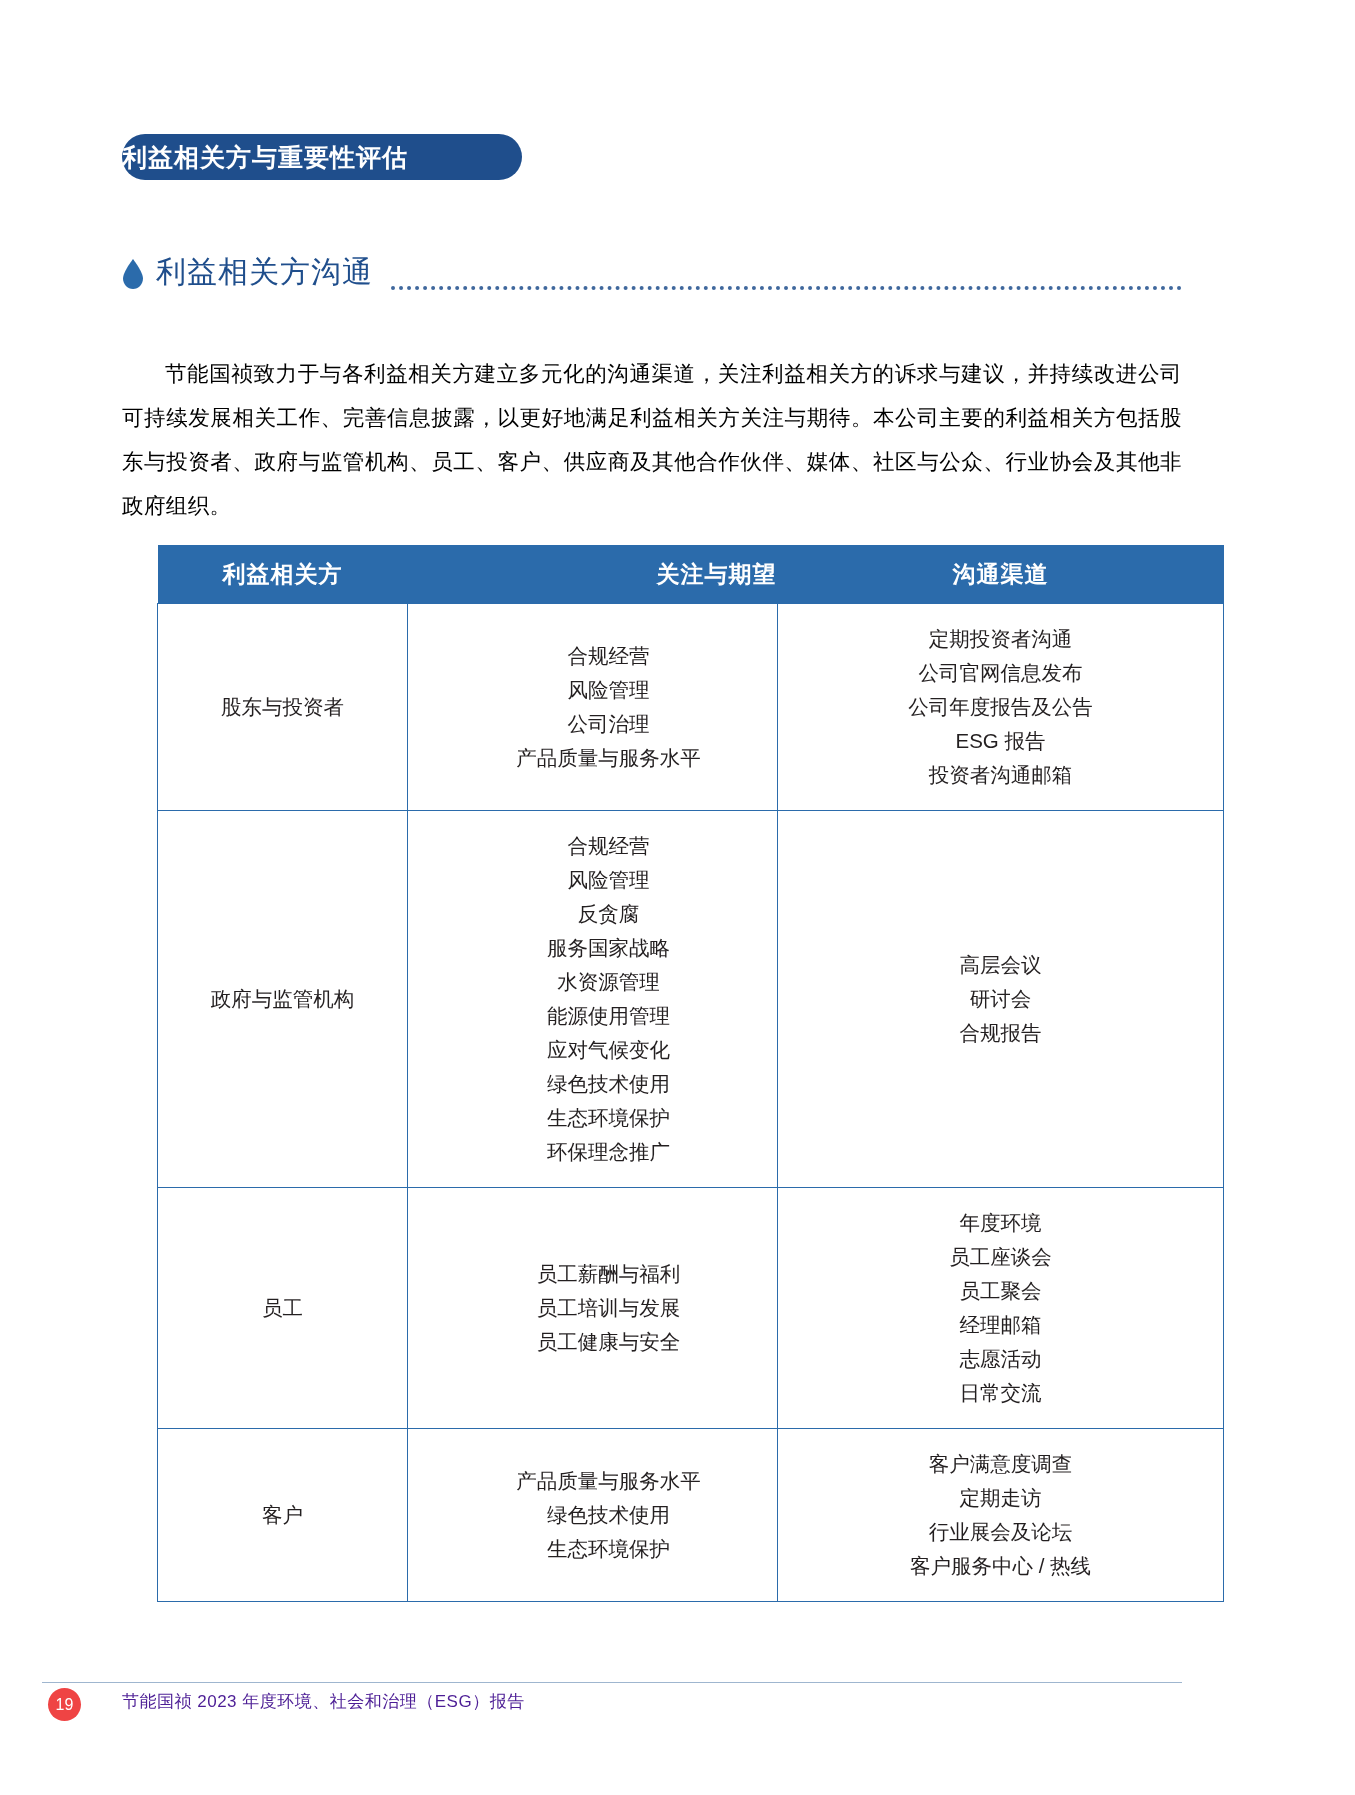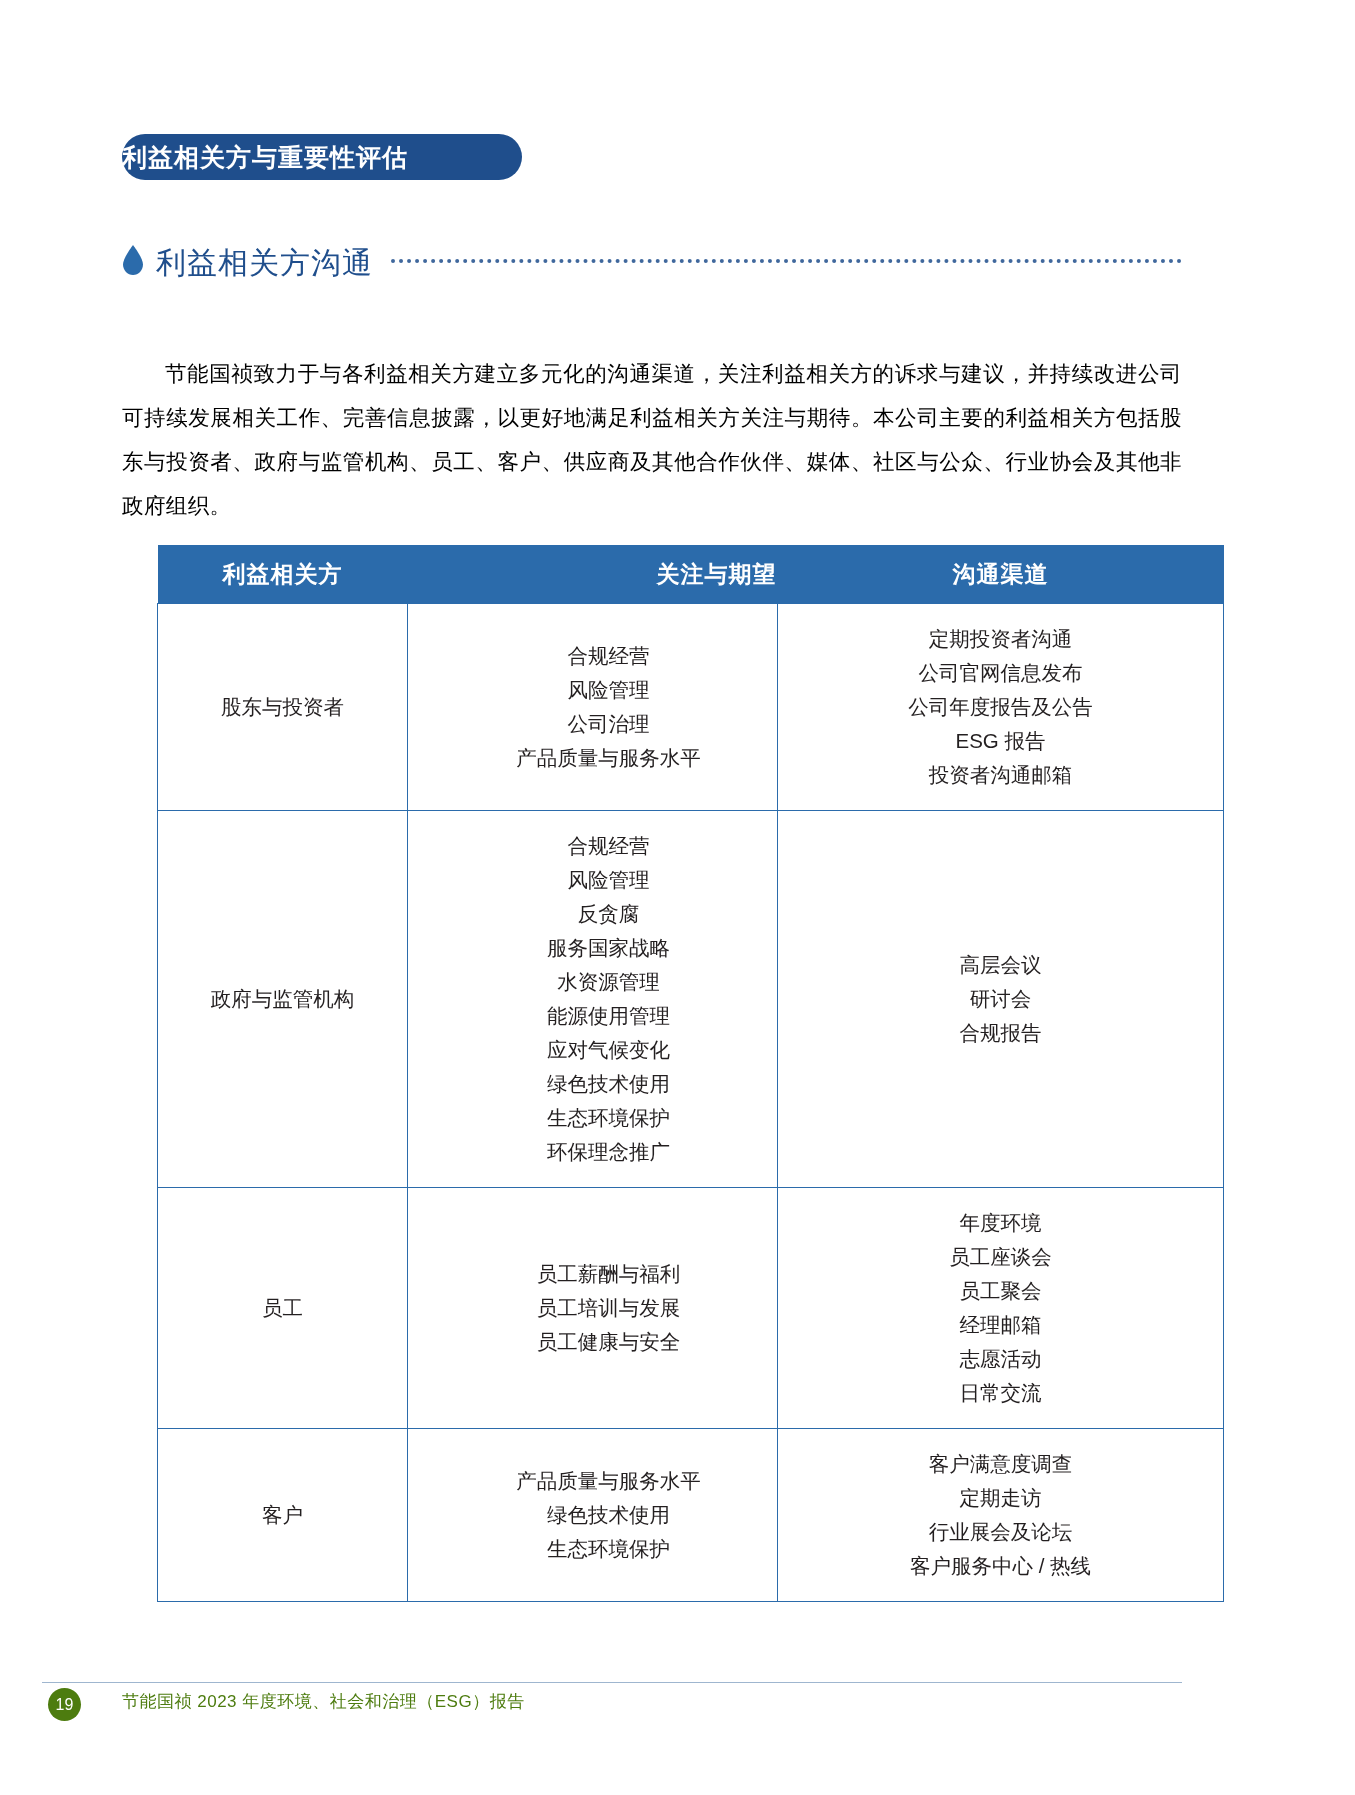--- a/index.html
+++ b/index.html
@@ -43,20 +43,21 @@
   }
 
   
   .subhead {
     position: absolute;
     left: 122px;
     top: 243px;
     width: 1060px;
     height: 58px;
     display: flex;
+    align-items: center;
   }
   .drop-icon {
     width: 22px;
     height: 30px;
     margin-right: 12px;
     flex: none;
     position: relative;
     top: 2px;
   }
   .subhead-title {
@@ -139,33 +140,33 @@
     height: 1px;
     background: #9fb6cf;
   }
   .page-badge {
     position: absolute;
     left: 48px;
     top: 1688px;
     width: 33px;
     height: 33px;
     border-radius: 50%;
-    background: #4d7c0f;
+    background: #ef4444;
     color: #ffffff;
     font-size: 16px;
     display: flex;
     align-items: center;
     justify-content: center;
   }
   .footer-text {
     position: absolute;
     left: 122px;
     top: 1690px;
     font-size: 17px;
-    color: #4d7c0f;
+    color: #4c1d95;
     letter-spacing: 0.5px;
   }
 </style>
 </head>
 <body>
 
 <div class="page">
 
   <div class="section-pill">
     <span class="pill-text">利益相关方与重要性评估</span>

